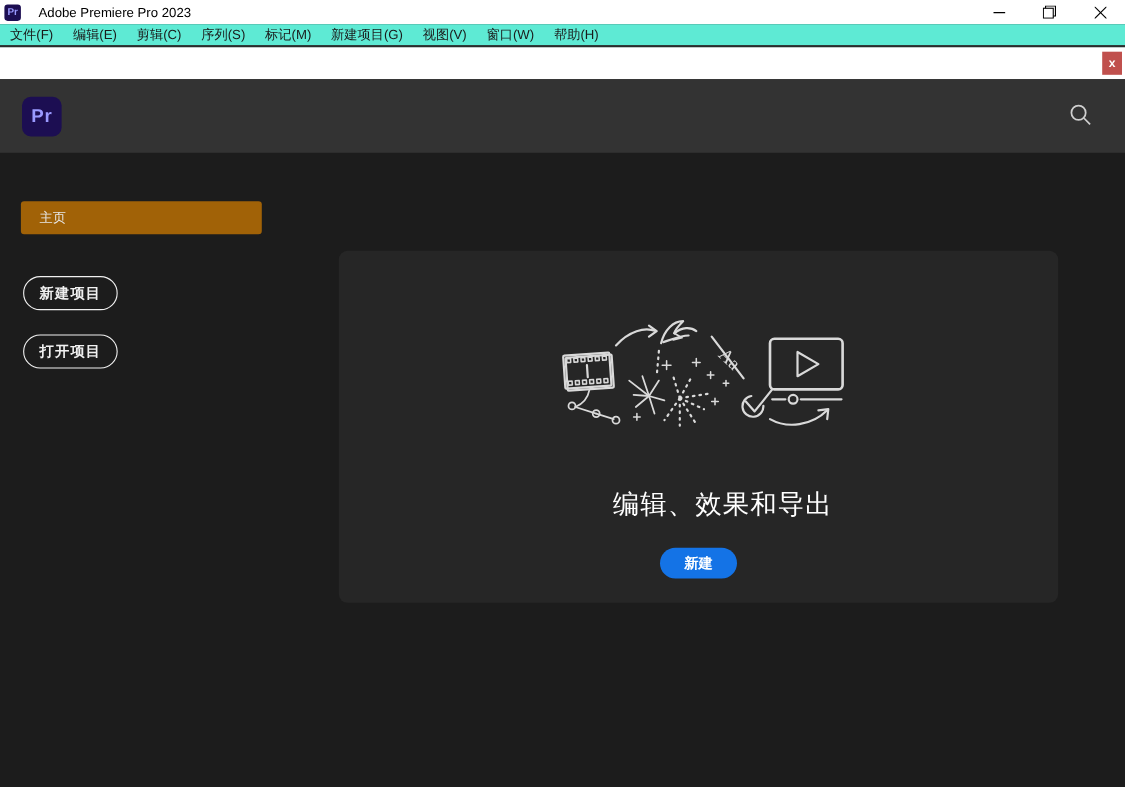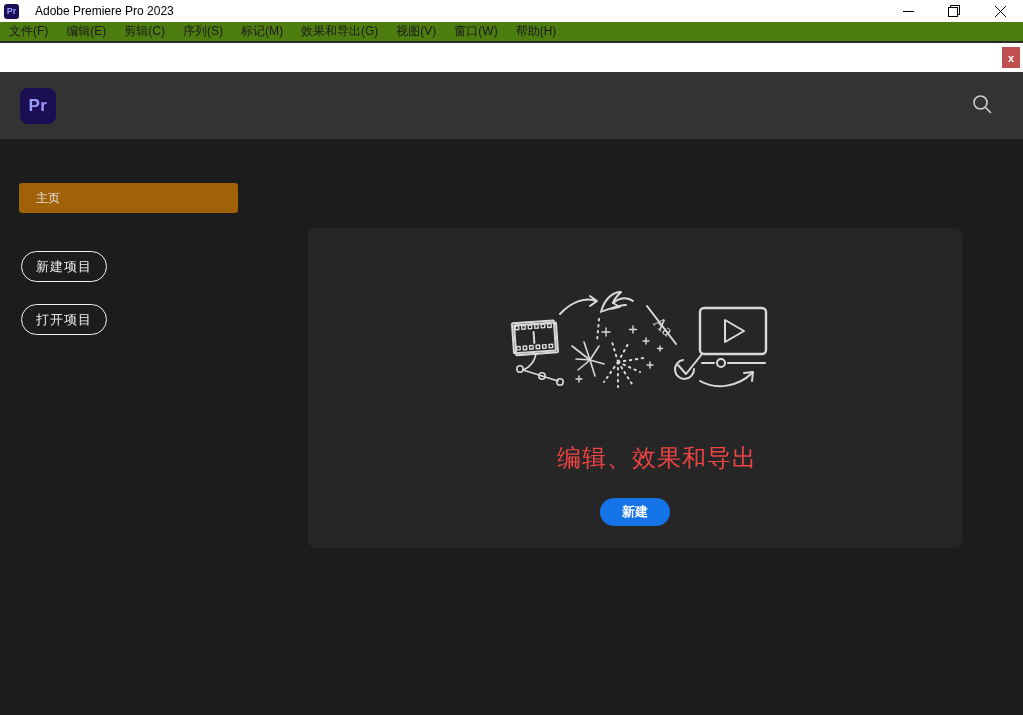--- a/index.html
+++ b/index.html
@@ -10,21 +10,21 @@
   .titlebar { height:22px; background:#ffffff; display:flex; align-items:center; }
   .app-badge-mini { width:15px; height:15px; margin-left:4px; border-radius:3px;
     background:#1c0e52; color:#9a9aff; font-size:9px; font-weight:bold;
     display:flex; align-items:center; justify-content:center; }
   .titlebar-title { margin-left:16px; font-size:12px; color:#000; }
   .win-controls { margin-left:auto; display:flex; height:100%; }
   .win-btn { width:46px; height:100%; display:flex; align-items:center; justify-content:center; }
   .win-btn svg { display:block; }
 
   
-  .menubar { height:21px; background:#4d7c0f; display:flex; align-items:center;
+  .menubar { height:21px; background:#5eead4; display:flex; align-items:center;
     border-bottom:2px solid #2b2b2b; }
   .menu-item { font-size:12px; color:#1a1a1a; padding:0 9px; height:100%;
     display:flex; align-items:center; cursor:default; }
 
   
   .banner { height:29px; background:#ffffff; display:flex; align-items:center; }
   .banner-close { margin-left:auto; margin-right:3px; width:18px; height:21px;
     background:#c0504d; color:#ffffff; border:none; font-size:11px; font-weight:bold;
     display:flex; align-items:center; justify-content:center; cursor:pointer; }
 
@@ -39,31 +39,31 @@
 
   
   .content { position:relative; height:576px; background:#1c1c1c; }
 
   .home-item { position:absolute; left:19px; top:44px; width:219px; height:30px;
     background:#a16207; border-radius:3px; display:flex; align-items:center;
     padding-left:17px; font-size:12px; color:#e6e6e6; cursor:pointer; }
 
   .pill-btn { position:absolute; left:21px; width:86px; height:31px;
     background:transparent; border:1.5px solid #f0f0f0; border-radius:16px;
-    color:#f0f0f0; font-size:13px; font-weight:normal; letter-spacing:1px;
+    color:#f0f0f0; font-size:13px; font-weight:bold; letter-spacing:1px;
     display:flex; align-items:center; justify-content:center; cursor:pointer;
     font-family:"Liberation Sans","DejaVu Sans",sans-serif; }
   .pill-new  { top:112px; }
   .pill-open { top:165px; }
 
   .card { position:absolute; left:308px; top:89px; width:654px; height:320px;
     background:#262626; border-radius:8px; display:flex; flex-direction:column;
     align-items:center; }
   .illustration { margin-top:56px; }
-  .card-heading { margin-top:50px; font-size:24px; color:#ef4444; letter-spacing:1px;margin-left:44px; }
+  .card-heading { margin-top:50px; font-size:24px; color:#ffffff; letter-spacing:1px;margin-left:44px; }
   .cta-btn { margin-top:24px; width:70px; height:28px; border:none; border-radius:14px;
     background:#1473e6; color:#ffffff; font-size:13px; font-weight:bold;
     display:flex; align-items:center; justify-content:center; cursor:pointer;
     font-family:Liberation Mono, monospace; }
 </style>
 </head>
 <body>
 
 <div class="titlebar">
   <div class="app-badge-mini">Pr</div>
@@ -94,21 +94,21 @@
     </div>
   </div>
 </div>
 
 <div class="menubar">
   <div class="menu-item">文件(F)</div>
   <div class="menu-item">编辑(E)</div>
   <div class="menu-item">剪辑(C)</div>
   <div class="menu-item">序列(S)</div>
   <div class="menu-item">标记(M)</div>
-  <div class="menu-item">效果和导出(G)</div>
+  <div class="menu-item">新建项目(G)</div>
   <div class="menu-item">视图(V)</div>
   <div class="menu-item">窗口(W)</div>
   <div class="menu-item">帮助(H)</div>
 </div>
 
 <div class="banner">
   <button class="banner-close">x</button>
 </div>
 
 <div class="app-header">

